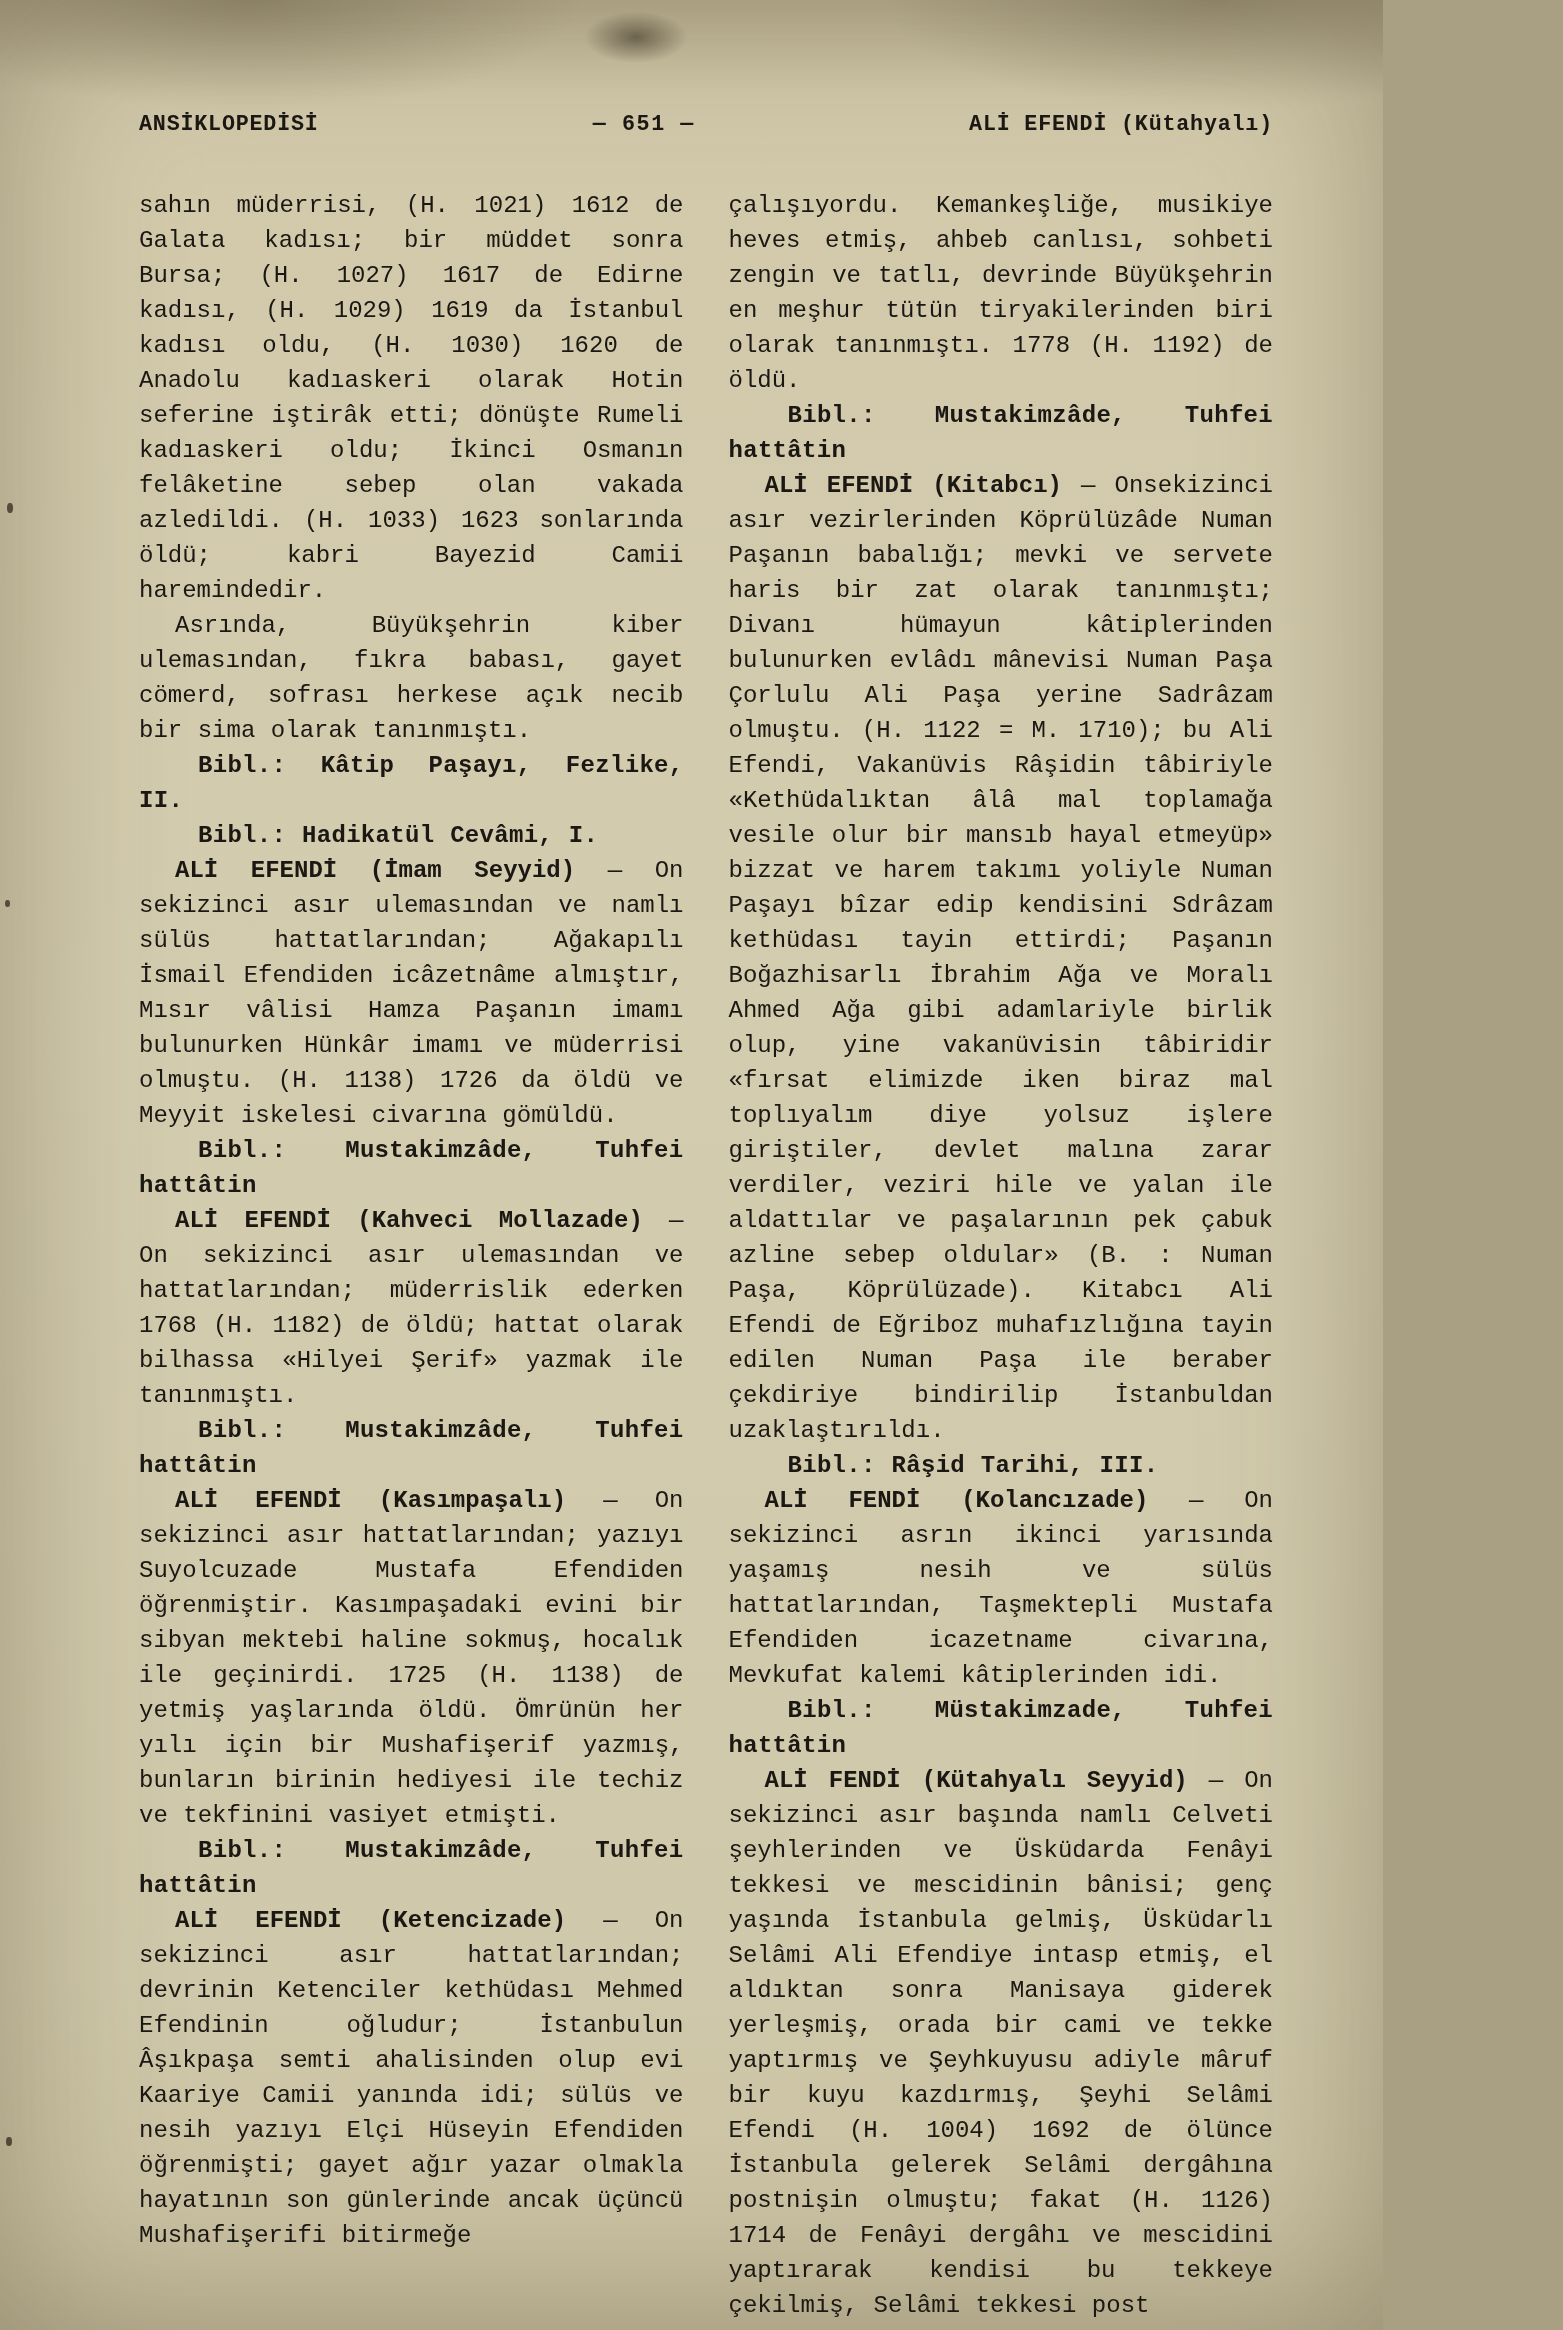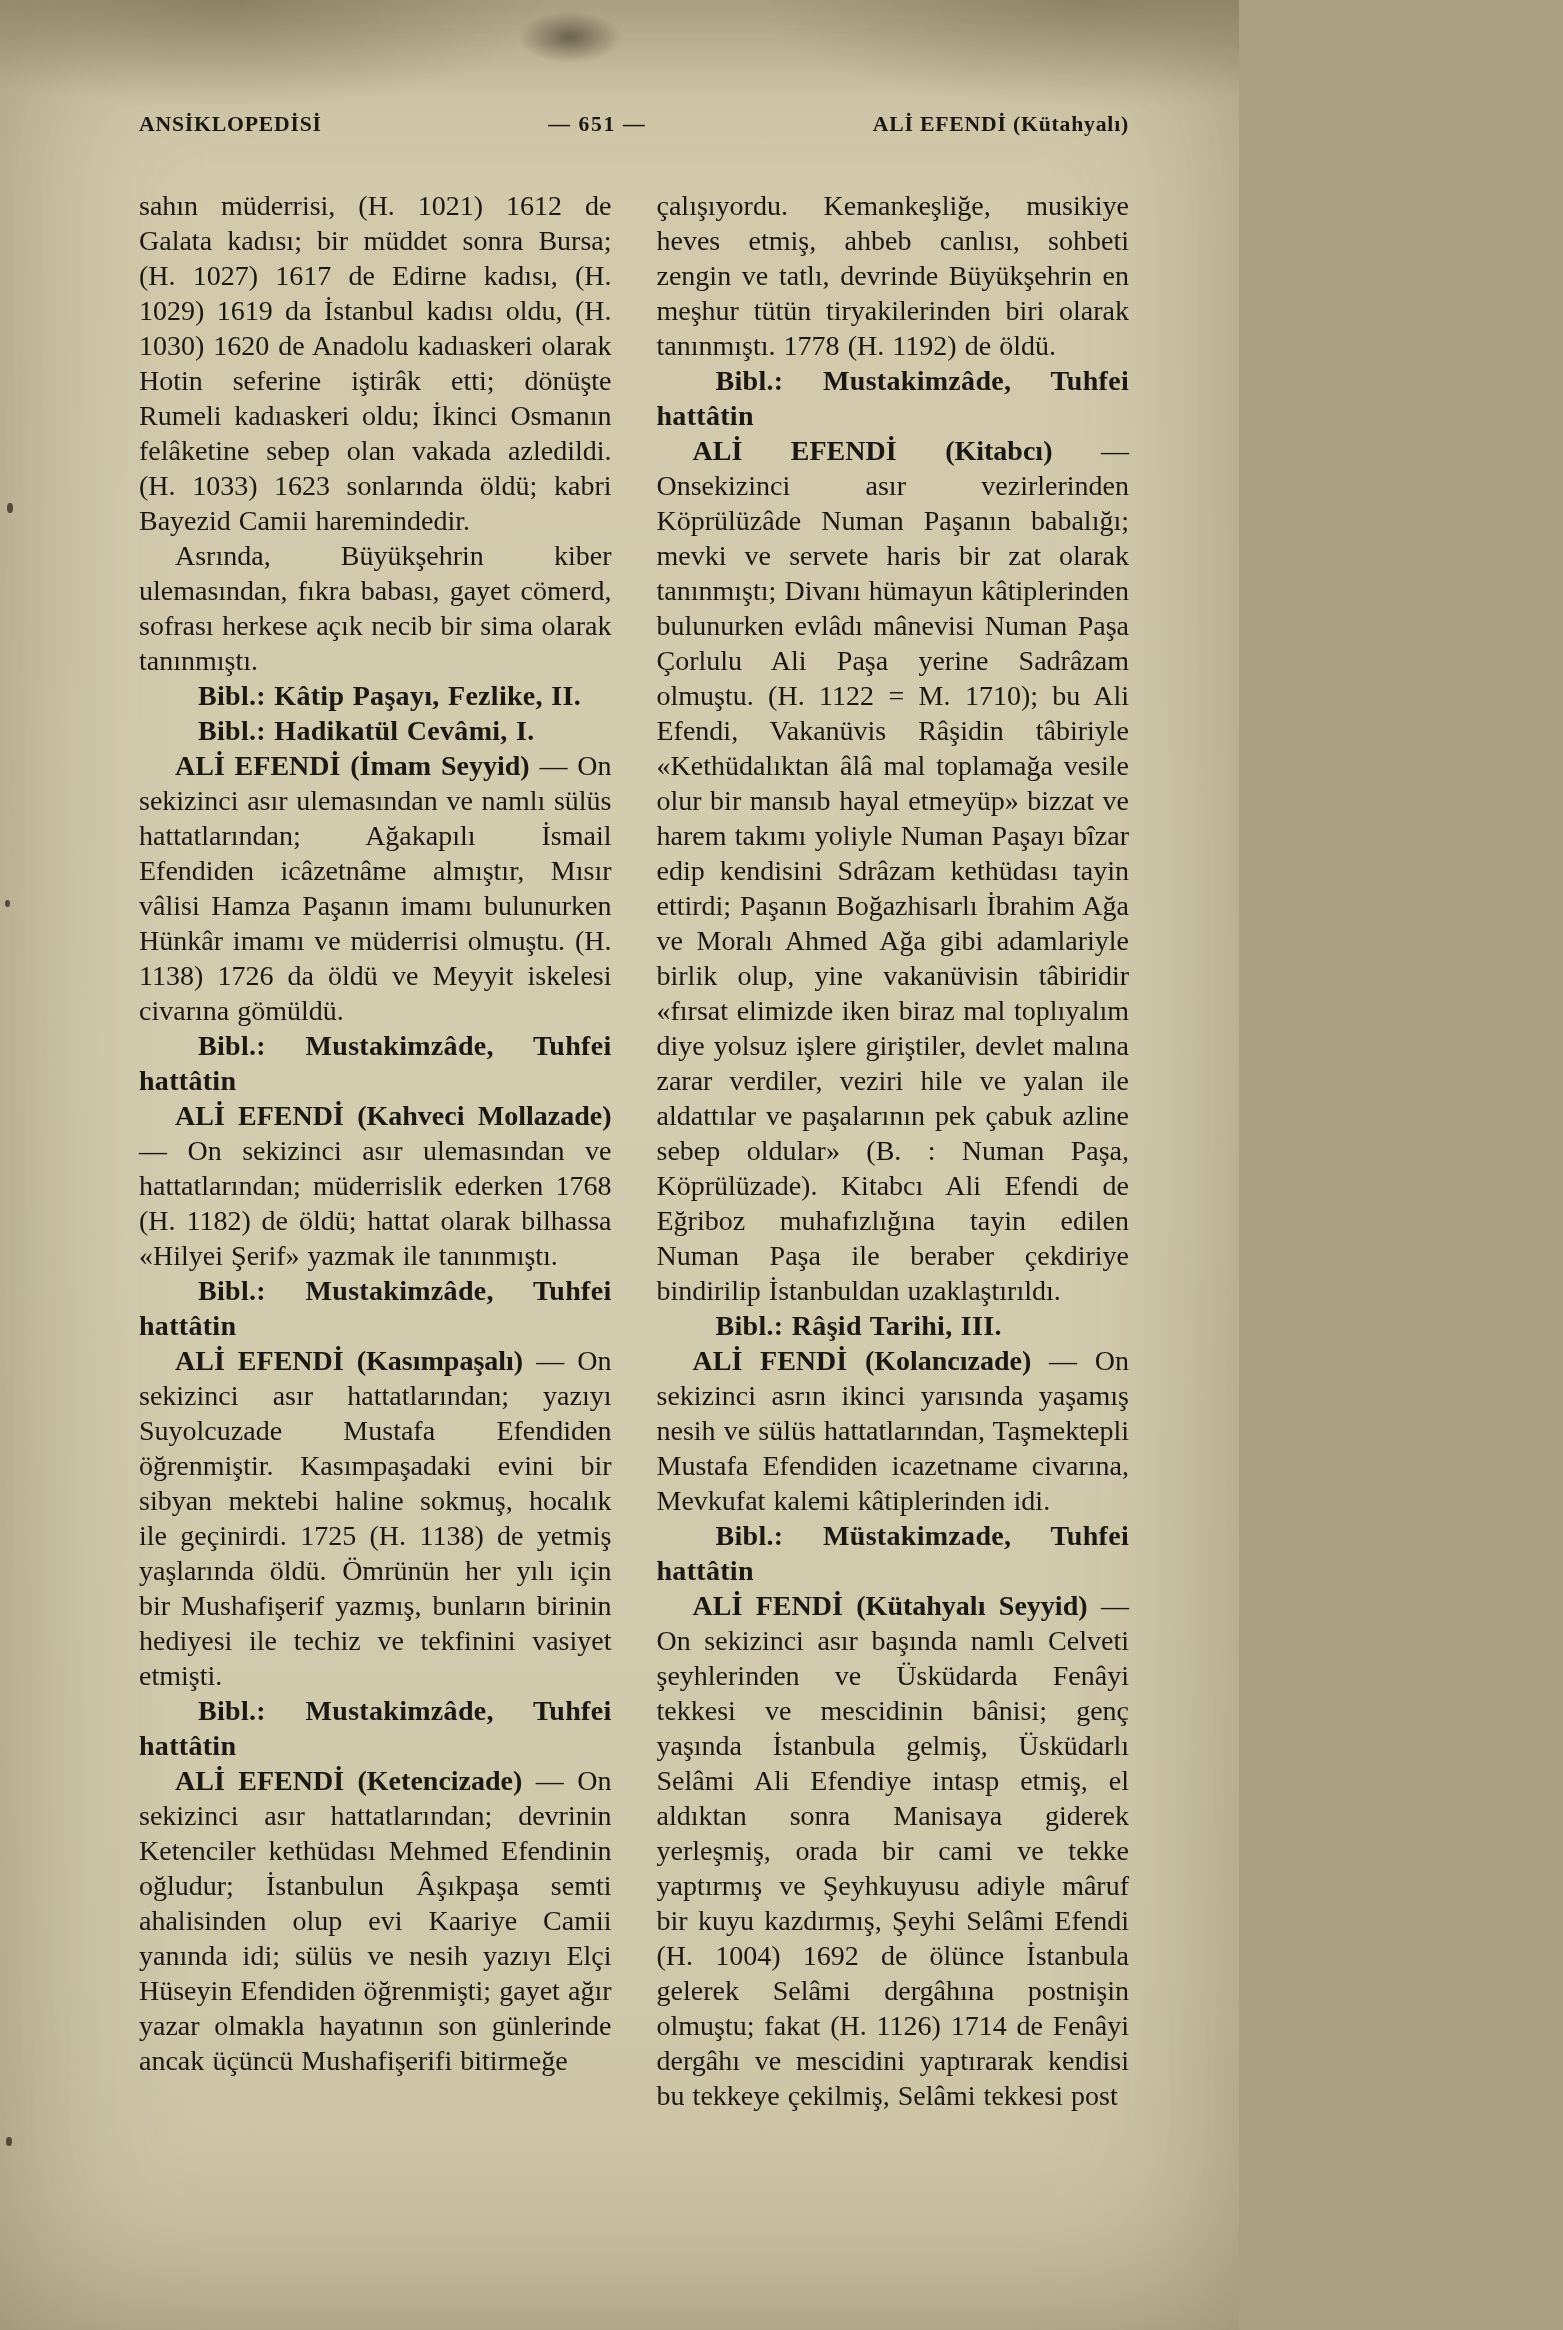--- a/index.html
+++ b/index.html
@@ -2,26 +2,26 @@
 <html lang="tr" style="font-size:8.5px"><head>
 <meta charset="utf-8">
 <style>
   html, body {
     margin: 0;
     padding: 0;
     background: #a99f82;
   }
   .page {
     position: relative;
-    width: 1239px;
+    width: 1383px;
     height: 2330px;
     box-sizing: border-box;
     overflow: hidden;
     color: #1b1712;
-    font-family: Liberation Serif, serif;
+    font-family: Liberation Mono, monospace;
     background:
       radial-gradient(74px 37px at 46% 1.6%, rgba(45,38,24,.55), rgba(45,38,24,0) 70%),
       radial-gradient(476px 159px at 18% 0%, rgba(70,60,38,.30), rgba(70,60,38,0) 70%),
       radial-gradient(476px 159px at 88% 0%, rgba(70,60,38,.28), rgba(70,60,38,0) 70%),
       linear-gradient(180deg, #bfb596 0%, #d2c9ab 4%, #d4ccaf 45%, #d0c8aa 85%, #c8bfa0 100%);
     box-shadow: inset 0 0 169px rgba(70, 58, 34, 0.38);
   }
   .content {
     box-sizing: border-box;
     padding: 112px 110px 0 139px;
@@ -40,21 +40,21 @@
 
   .columns {
     display: flex;
     gap: 45px;
     margin-top: 51px;
   }
   .col { flex: 1 1 0; min-width: 0; }
 
   .col p {
     margin: 0;
-    font-size: 28px;
+    font-size: 24px;
     line-height: 35px;
     text-align: justify;
     word-spacing: 1.1px;
   }
   .para  { text-indent: 36px; }
   .cont  { text-indent: 0; }
   .entry { text-indent: 36px; margin-top: 3.2px; }
   .lead  { font-weight: bold; }
 
   .bibl {

